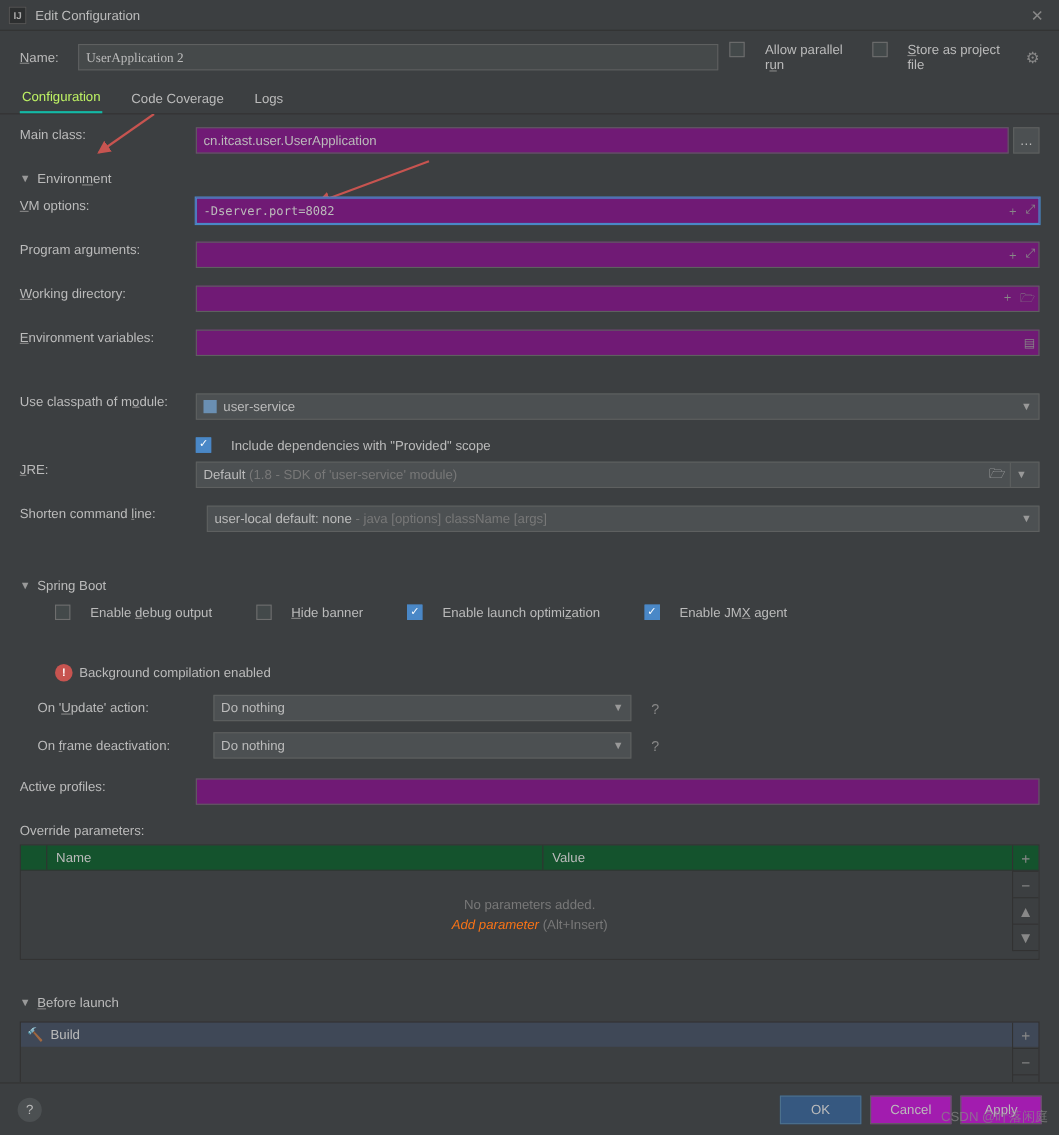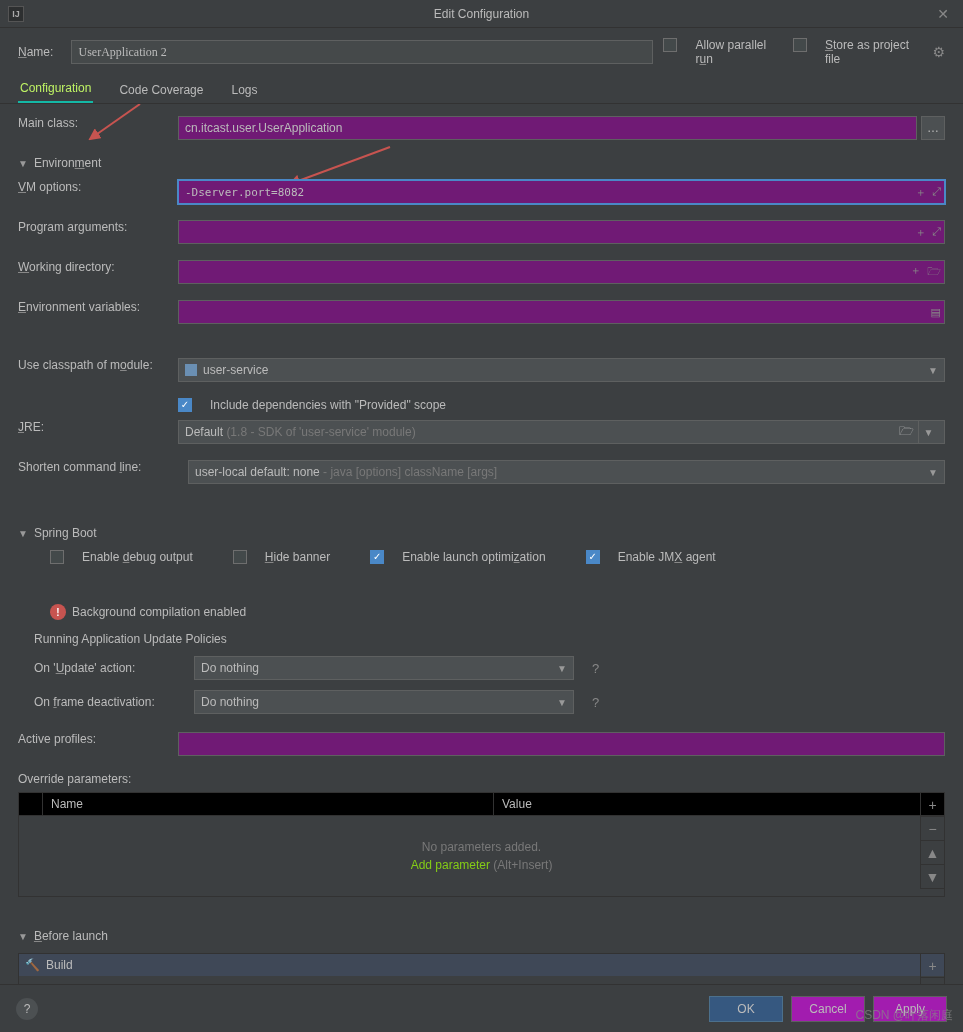--- a/index.html
+++ b/index.html
@@ -12,21 +12,20 @@
   height: 1032px;
   overflow: hidden;
   position: relative;
 }
 .titlebar {
   display: flex;
   align-items: center;
   padding: 4px 8px;
   height: 28px;
   border-bottom: 1px solid #323232;
-  text-align: center;
 }
 .titlebar .logo {
   width: 16px; height: 16px;
   background: #2d2f30;
   border: 1px solid #555;
   margin-right: 8px;
   display: flex; align-items: center; justify-content: center;
   font-size: 9px; font-weight: bold; color: #aaa;
 }
 .titlebar .title { flex: 1; font-size: 12px; color: #bbb; }
@@ -171,39 +170,39 @@
 .policies .plabel { width: 150px; }
 .policies .select { width: 380px; flex: none; }
 .help-icon { color: #888; font-size: 13px; margin-left: 8px; cursor: pointer; }
 .paramtable {
   border: 1px solid #323232;
   margin-top: 6px;
   position: relative;
 }
 .paramheader {
   display: flex;
-  background: #000000;
+  background: #14532d;
   border-bottom: 1px solid #323232;
 }
 .paramheader .cell {
   flex: 1; padding: 4px 8px;
   border-right: 1px solid #323232;
 }
 .paramheader .cell:last-child { border-right: none; }
 .paramheader .cbcell { width: 24px; flex: none; border-right: 1px solid #323232; }
 .parambody {
   height: 80px;
   display: flex;
   flex-direction: column;
   align-items: center;
   justify-content: center;
   gap: 4px;
   background: #3c3f41;
 }
-.addlink { color: #84cc16; cursor: pointer; }
+.addlink { color: #f97316; cursor: pointer; font-style: italic; }
 .sidebtns {
   position: absolute;
   right: 0; top: 0;
   width: 24px;
   display: flex; flex-direction: column;
   border-left: 1px solid #323232;
 }
 .sidebtns .sb {
   height: 24px;
   display: flex; align-items: center; justify-content: center;
@@ -436,21 +435,20 @@
       <input type="checkbox" checked="" style="">
       <span>Enable JM<span class="underline">X</span> agent</span>
     </label>
     <span style="display:flex;align-items:center;gap:6px">
       <span class="info-icon">!</span>
       <span>Background compilation enabled</span>
     </span>
   </div>
 
   <div class="policies">
-    <div style="margin-bottom:10px">Running Application Update Policies</div>
     <div class="prow">
       <div class="plabel">On '<span class="underline">U</span>pdate' action:</div>
       <div class="select">
         <span>Do nothing</span>
         <span class="chev">▼</span>
       </div>
       <span class="help-icon">?</span>
     </div>
     <div class="prow">
       <div class="plabel">On <span class="underline">f</span>rame deactivation:</div>

